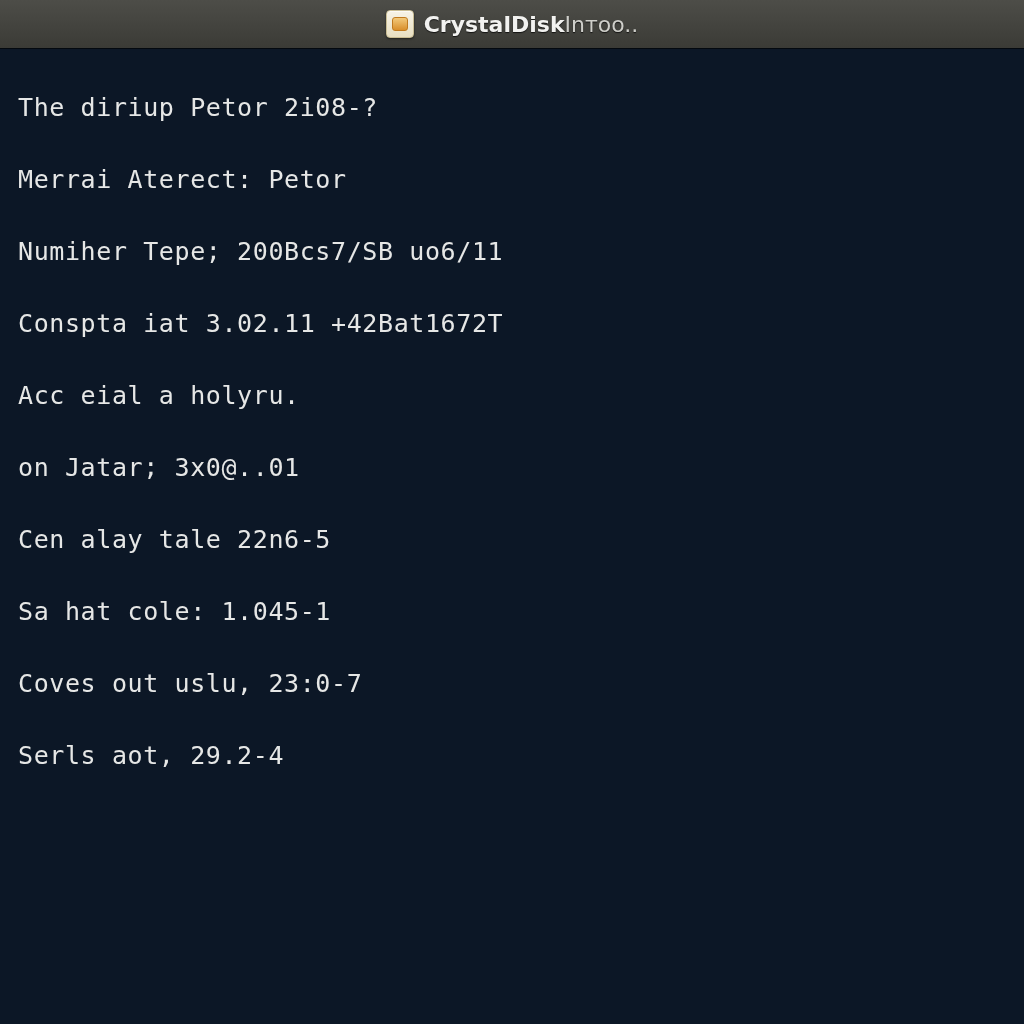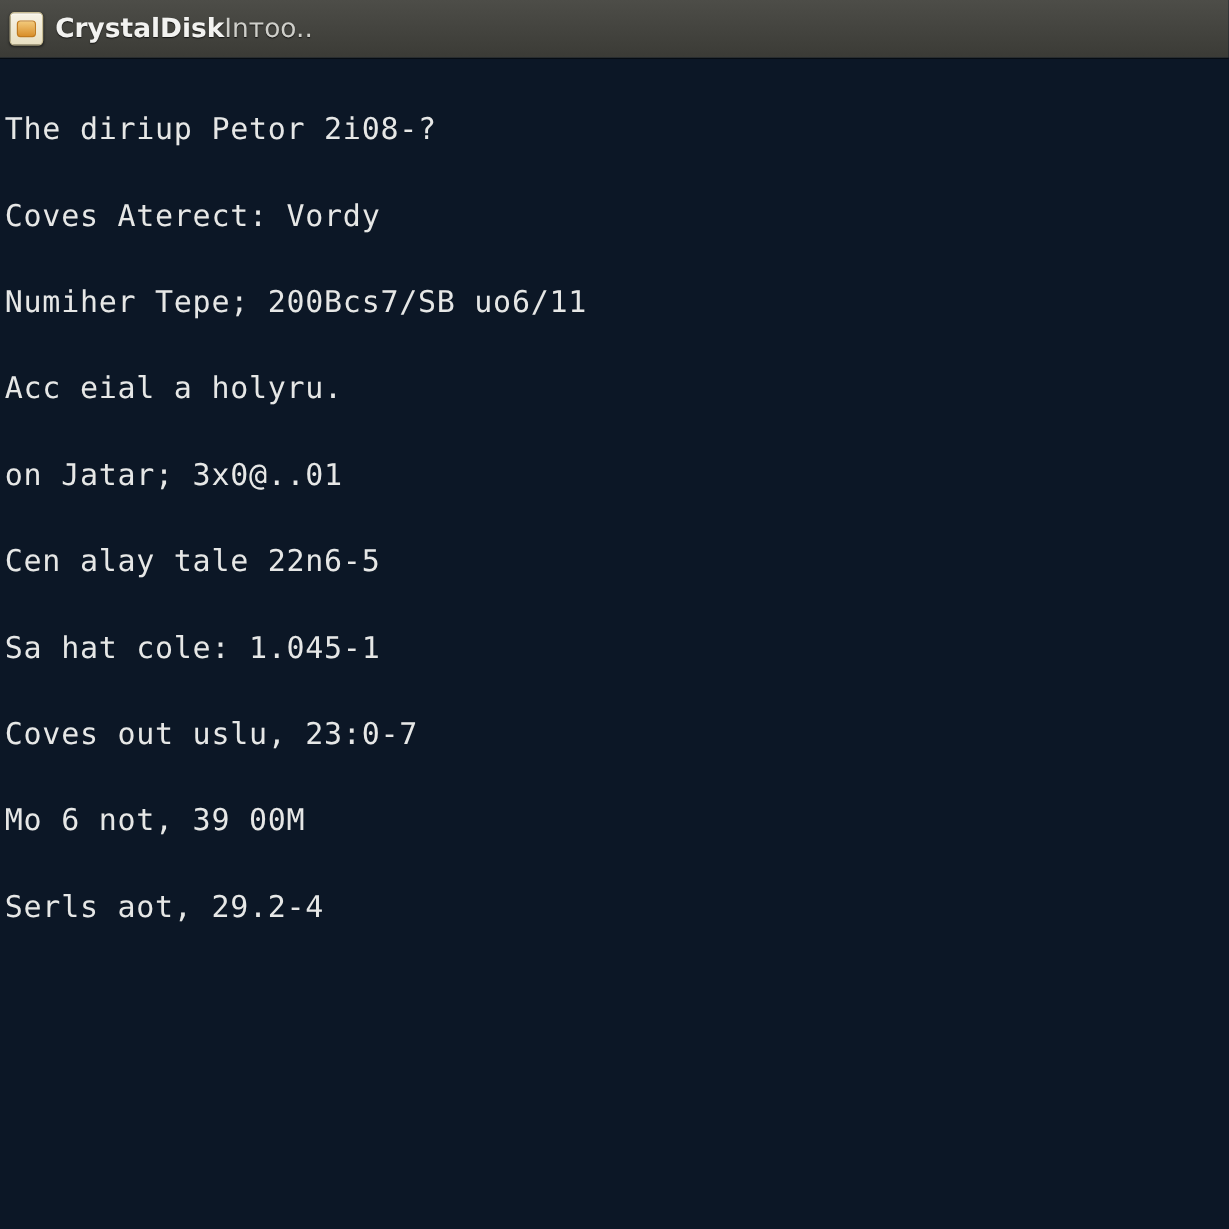--- a/index.html
+++ b/index.html
@@ -11,20 +11,21 @@
     background: #0c1726;
     font-family: "Consolas", "DejaVu Sans Mono", "Liberation Mono", monospace;
   }
   .titlebar {
     height: 48px;
     background: linear-gradient(to bottom, #4d4d48 0%, #3b3b36 100%);
     display: flex;
     align-items: center;
     padding: 0 8px;
     box-shadow: 0 1px 0 rgba(0,0,0,0.6);
+    justify-content: center;
   }
   .app-icon {
     width: 26px;
     height: 26px;
     border-radius: 4px;
     background: linear-gradient(to bottom, #f7f3e6 0%, #e8dfc2 100%);
     border: 1px solid #c9bd94;
     box-shadow: inset 0 1px 0 rgba(255,255,255,0.6), 0 1px 2px rgba(0,0,0,0.5);
     position: relative;
     margin-right: 10px;
@@ -54,43 +55,43 @@
   .terminal {
     padding: 6px 0 0 0;
     color: #e6e7e6;
     font-size: 25px;
     line-height: 36px;
     letter-spacing: 0.6px;
     white-space: pre;
   }
   .line {
     display: block;
-    padding-left: 4px;
+    padding-left: 18px;
   }
 </style>
 </head>
 <body>
 
 <div class="titlebar">
   <div class="app-icon"></div>
   <span>
     <span class="title-main">CrystalDisk</span><span class="title-sub">Inтoo..</span>
   </span>
 </div>
 
 <div class="terminal">
 <span class="line">The diriup Petor 2i08-?</span>
-<span class="line">Coves Aterect: Vordy</span>
+<span class="line">Merrai Aterect: Petor</span>
 <span class="line">Numiher Tepe; 200Bcs7/SB uo6/11</span>
+<span class="line">Conspta iat 3.02.11 +42Bat1672T</span>
 <span class="line">Acc eial a holyru.</span>
 <span class="line">on Jatar; 3x0@..01</span>
 <span class="line">Cen alay tale 22n6-5</span>
 <span class="line">Sa hat cole: 1.045-1</span>
 <span class="line">Coves out uslu, 23:0-7</span>
-<span class="line">Mo 6 not, 39 00M</span>
 <span class="line">Serls aot, 29.2-4</span>
 
 
 
 
 
 
 
 
 

